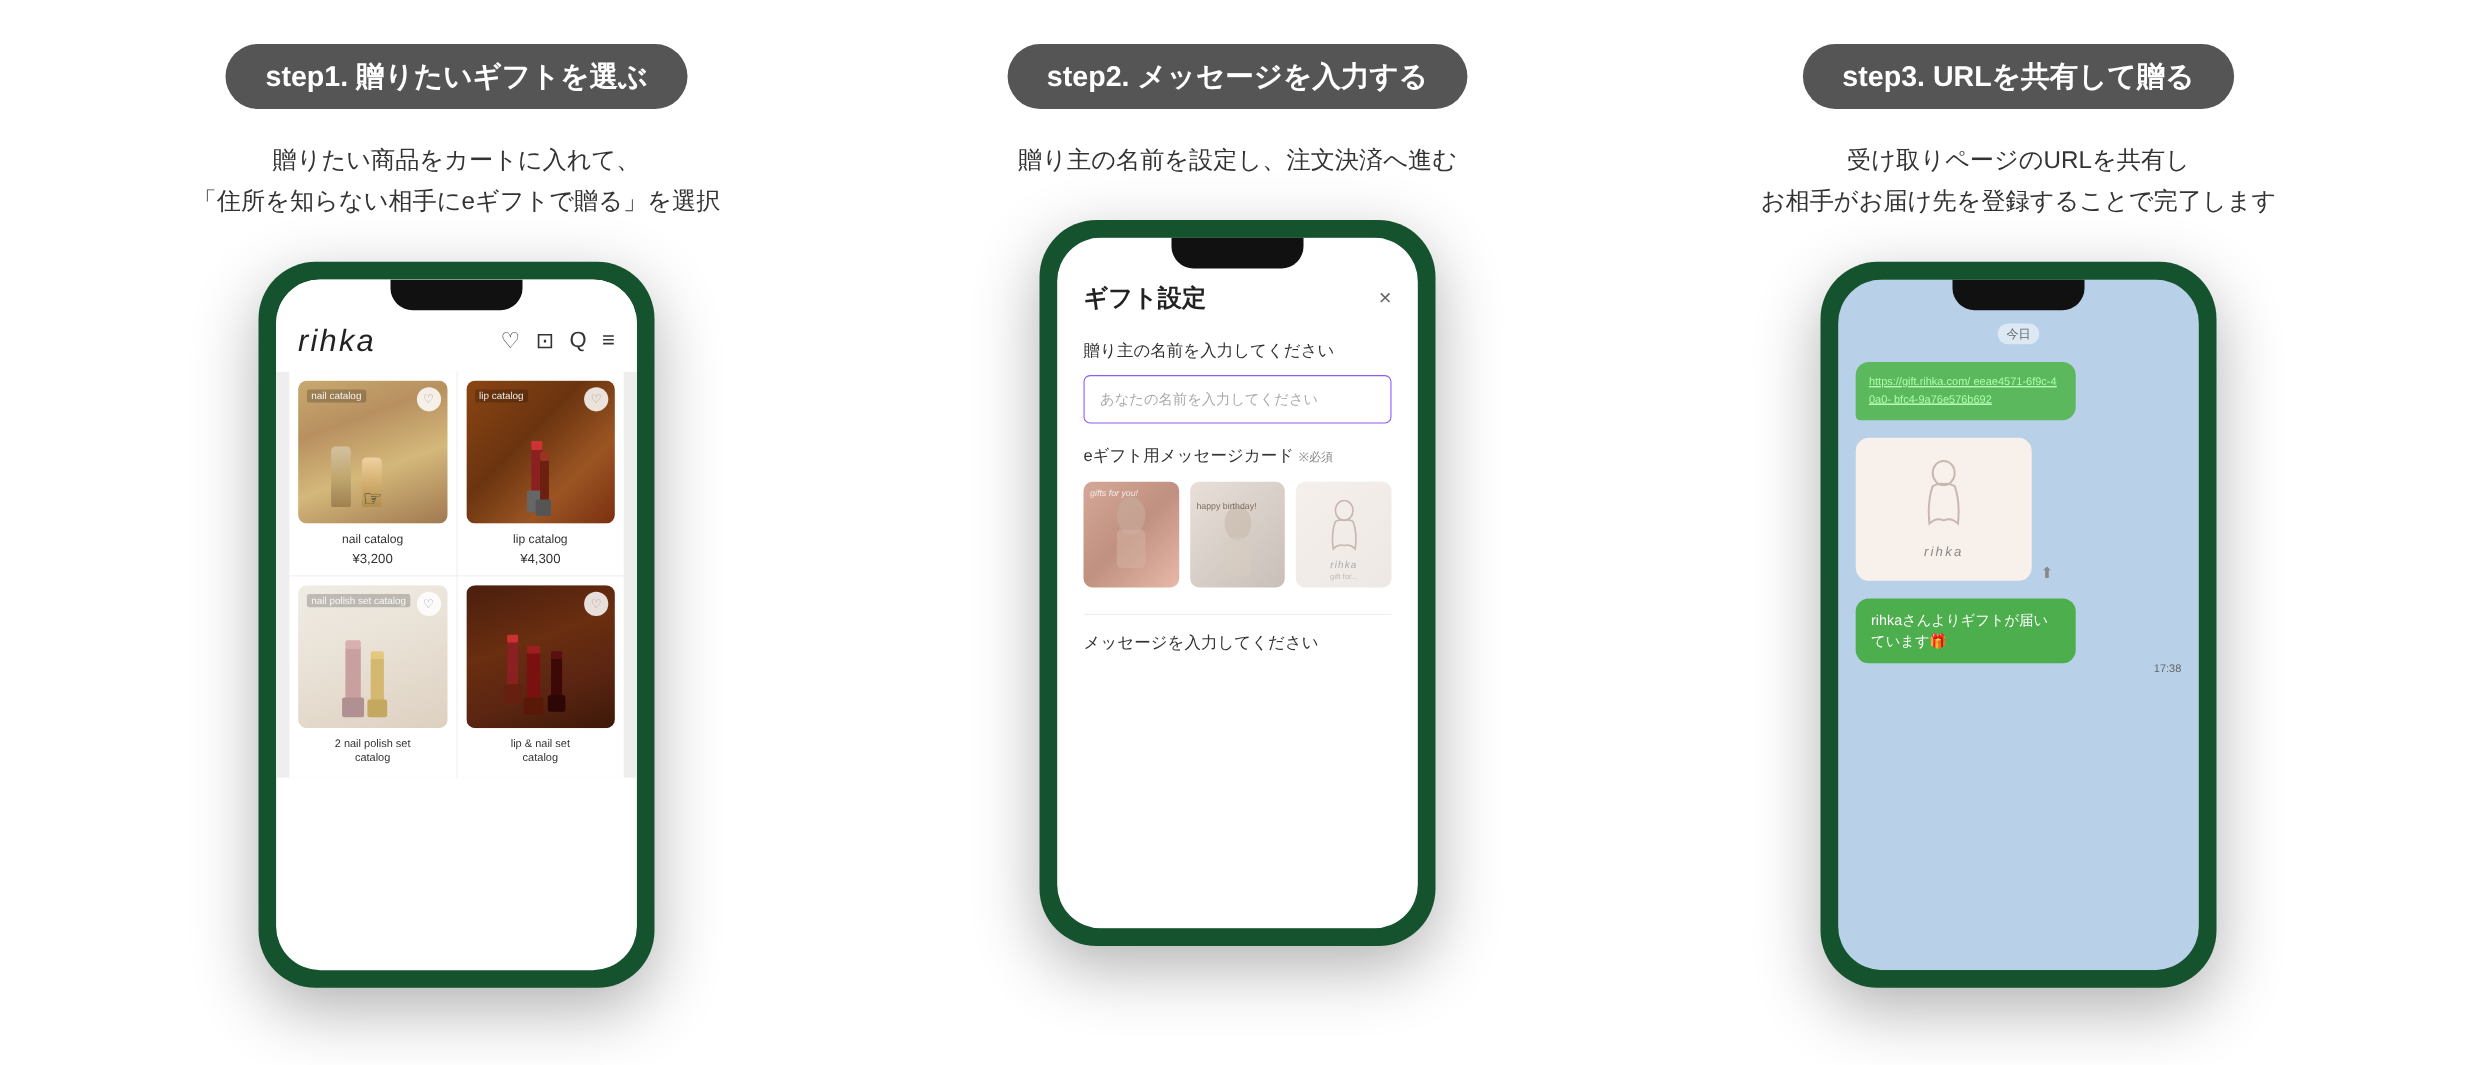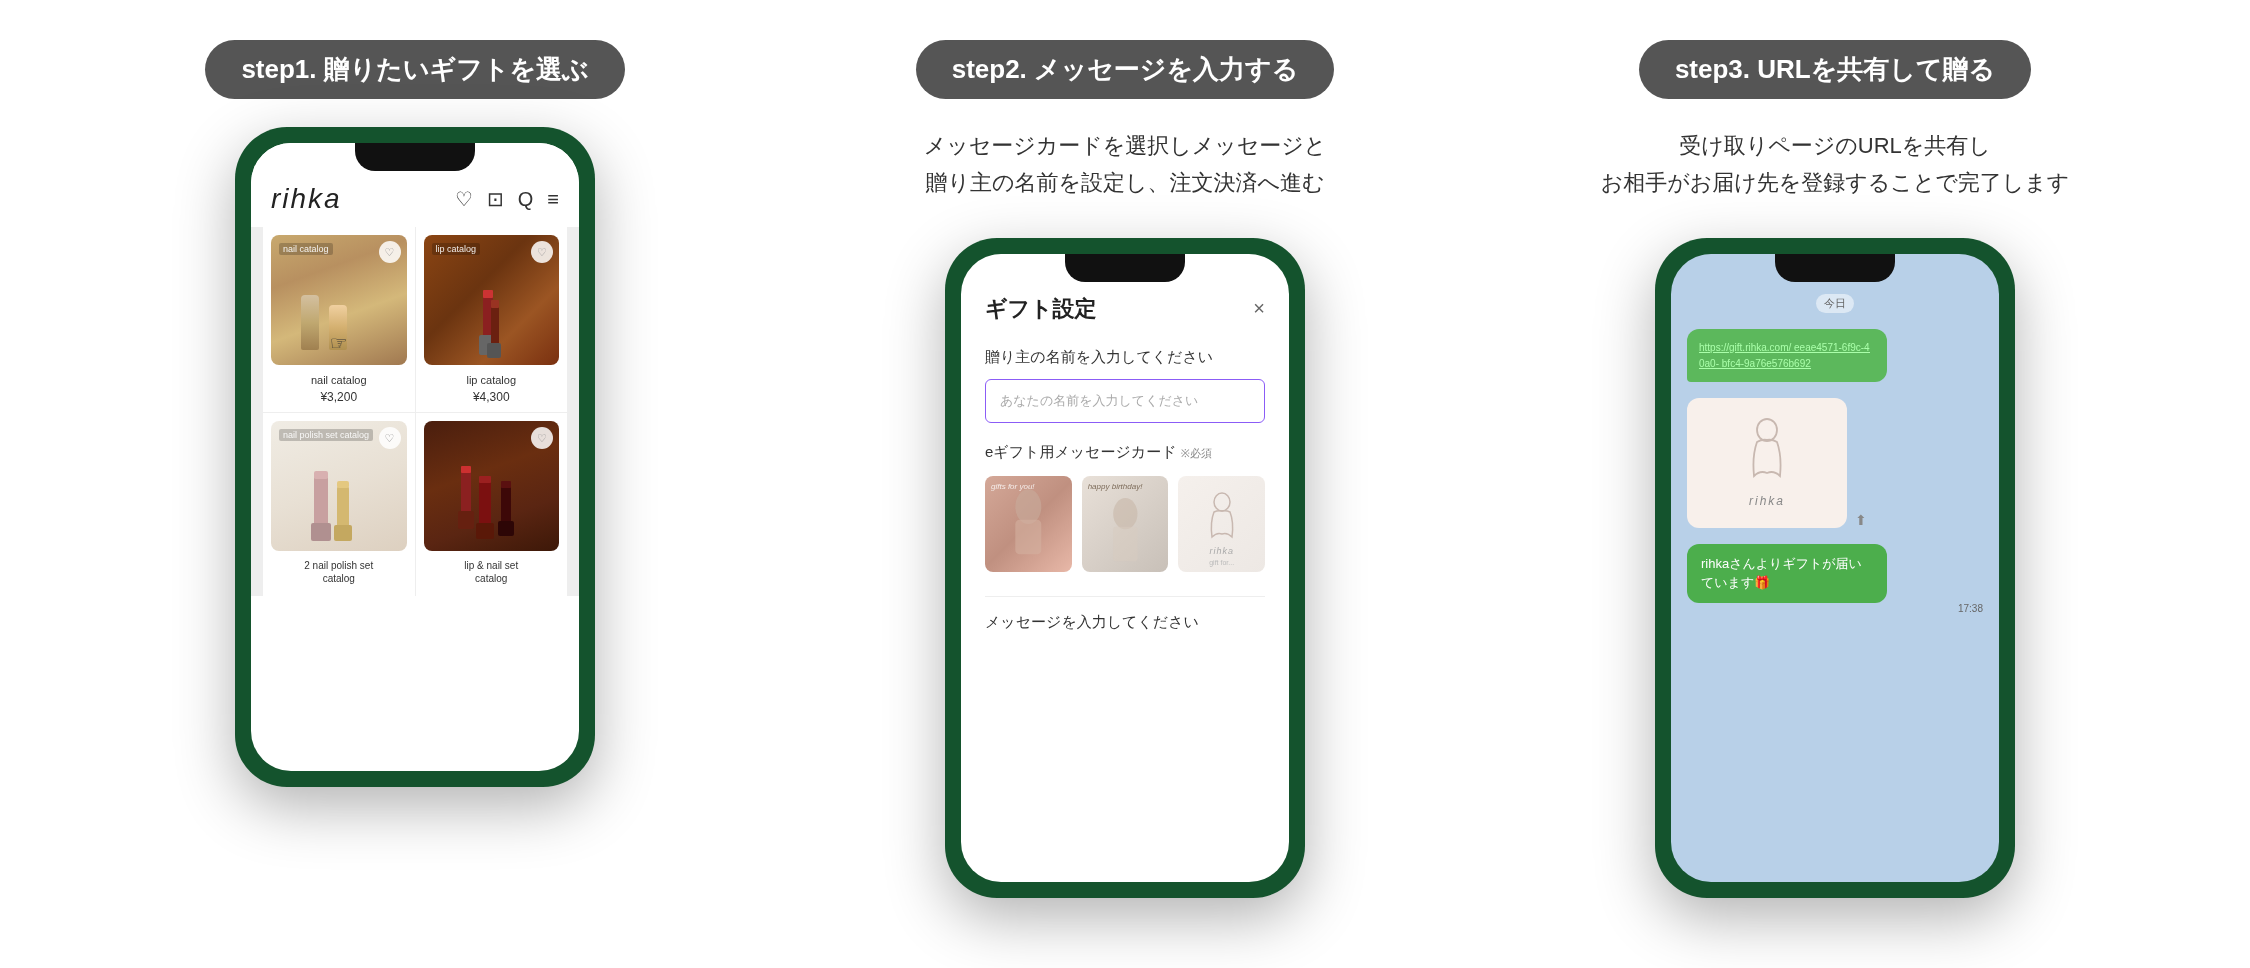--- a/index.html
+++ b/index.html
@@ -364,20 +364,24 @@
       background: rgba(0,0,0,0.2);
       padding: 1px 4px;
       border-radius: 2px;
     }
   </style>
 </head>
 <body>
 
 <div class="step-section">
   <div class="step-badge">step1. 贈りたいギフトを選ぶ</div>
+  <div class="step-description">
+    <div>贈りたい商品をカートに入れて、</div>
+    <div>「住所を知らない相手にeギフトで贈る」を選択</div>
+  </div>
 
   <div class="phone-mockup">
     <div class="phone-screen">
       <div class="phone-notch"></div>
 
       <div class="app-header">
         <span class="app-logo">rihka</span>
         <div class="app-icons">
           <span class="app-icon">♡</span>
           <span class="app-icon">⊡</span>
@@ -462,21 +466,20 @@
         </div>
 
       </div>
     </div>
   </div>
 </div>
 
 <div class="step-section">
   <div class="step-badge">step2. メッセージを入力する</div>
   <div class="step-description">
-    <div>メッセージカードを選択しメッセージと</div>
     <div>贈り主の名前を設定し、注文決済へ進む</div>
   </div>
 
   <div class="phone-mockup">
     <div class="phone-screen">
       <div class="phone-notch"></div>
 
       <div class="gift-dialog">
 
         <div class="gift-dialog-header">
@@ -501,21 +504,21 @@
               <rect x="35" y="50" width="30" height="40" fill="#d4b0a0" opacity="0.6" rx="5"></rect>
             </svg>
             <div style="position:absolute;top:6px;left:6px;font-size:8px;color:rgba(255,255,255,0.8);font-style:italic;">gifts for you!</div>
           </div>
 
           <div class="gift-card-item" style="background:linear-gradient(135deg,#e8e0d8 0%,#d8d0c8 50%,#c8c0b8 100%);position:relative;">
             <svg width="100%" height="110" viewBox="0 0 100 110" style="position:absolute;">
               <ellipse cx="50" cy="35" rx="14" ry="18" fill="#c8b8a8" opacity="0.6"></ellipse>
               <rect x="36" y="50" width="28" height="40" fill="#d8ccc0" opacity="0.5" rx="3"></rect>
             </svg>
-            <div style="position:absolute;top:6px;left:6px;font-size:8px;color:rgba(100,80,60,0.8);font-style:italic;">happy birthday!</div>
+            <div style="position:absolute;top:18px;left:6px;font-size:8px;color:rgba(100,80,60,0.8);">happy birthday!</div>
           </div>
 
           <div class="gift-card-item" style="background:linear-gradient(135deg,#f5f0ec 0%,#ede8e4 100%);position:relative;display:flex;flex-direction:column;align-items:center;justify-content:center;">
             <svg width="40" height="50" viewBox="0 0 40 50">
 
               <ellipse cx="20" cy="10" rx="8" ry="9" fill="none" stroke="#c8b8b0" stroke-width="1.5"></ellipse>
               <path d="M12 20 Q8 30 10 45 Q15 40 20 42 Q25 40 30 45 Q32 30 28 20 Q24 18 20 19 Q16 18 12 20Z" fill="none" stroke="#c8b8b0" stroke-width="1.5"></path>
             </svg>
             <div style="font-size:9px;color:#aaa;font-style:italic;letter-spacing:1px;margin-top:4px;">rihka</div>
             <div style="position:absolute;bottom:6px;font-size:7px;color:#bbb;">gift for...</div>

